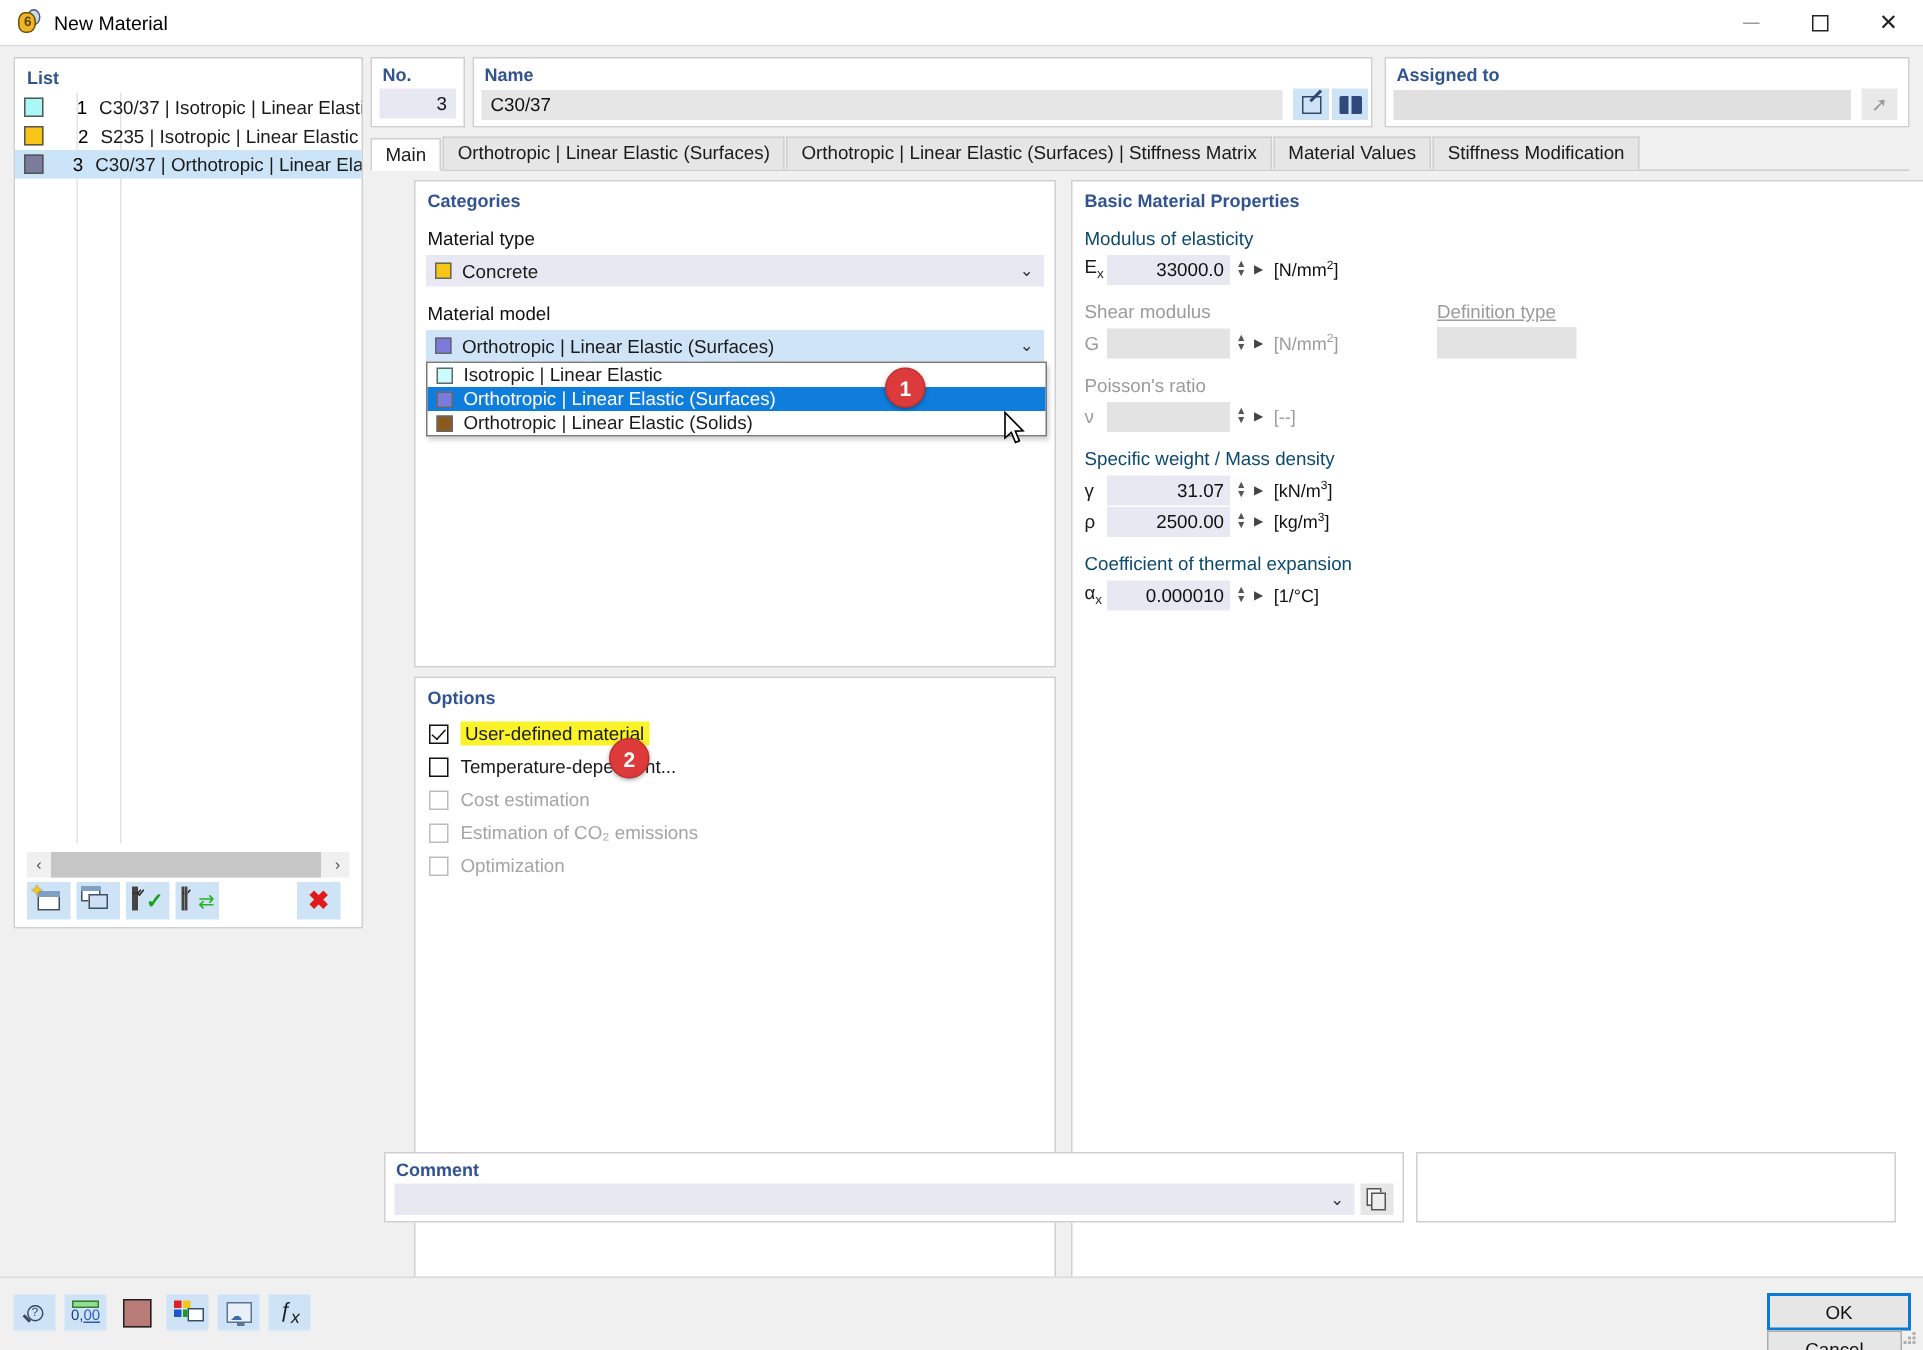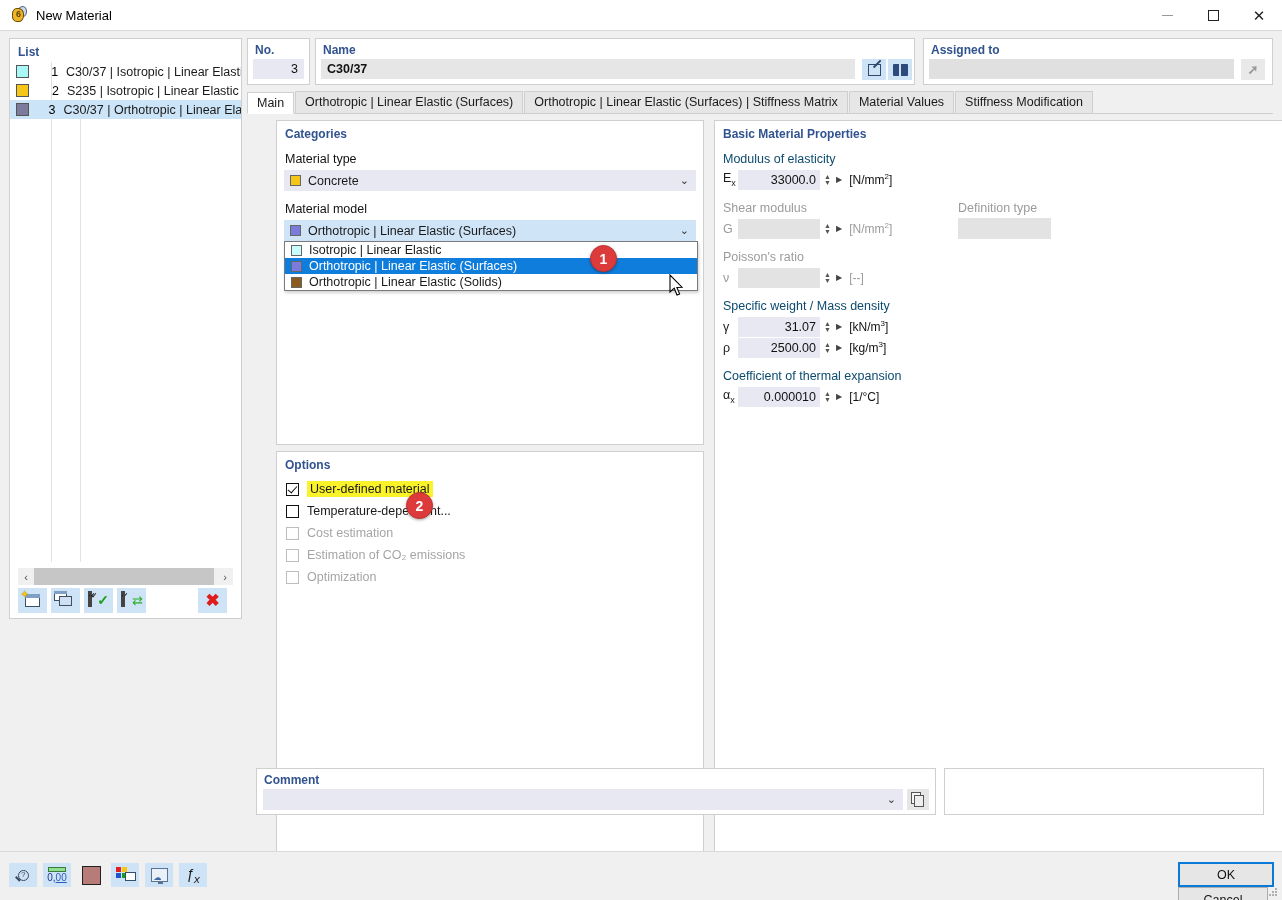--- a/index.html
+++ b/index.html
@@ -106,21 +106,21 @@
   .fld-name { width:600px; }
   .fld-assigned { width:350px; margin-left:auto; }
   .inp {
     background:#e8e8f2; height:20px; border:none; font-size:12.5px;
     font-family:"Liberation Sans", sans-serif; color:#111; padding:0 6px;
     display:flex; align-items:center;
   }
   .inp.no { margin:0 5px; justify-content:flex-end; }
   .inp.name { margin:0 5px; width:534px; background:#e6e6e6; }
   .inp.assigned { margin:0 5px; width:305px; background:#e0e0e0; }
-  .name-row { display:flex; align-items:flex-start;font-weight:bold; }
+  .name-row { display:flex; align-items:center; }
   .sm-btn {
     width:24px; height:21px; background:#cfe3f7; display:flex;
     align-items:center; justify-content:center; margin-left:2px; position:relative;
   }
   .sm-btn.disabled { background:#e9e9e9; }
   .ic-pencil-box { width:13px; height:12px; border:1.2px solid #2e4a6b; position:relative; }
   .ic-pencil-box:after { content:""; position:absolute; left:3px; top:-2px; width:10px; height:1.6px; background:#2e4a6b; transform:rotate(-45deg); }
   .ic-book { width:15px; height:12px; background:#2e4a7d; position:relative; border-radius:1px; }
   .ic-book:after { content:""; position:absolute; left:6.5px; top:0; width:2px; height:12px; background:#cfe3f7; }
   .ic-arrowpick { color:#9a9a9a; font-size:13px; }
@@ -187,21 +187,21 @@
     width:82px; height:20px; background:#e8e8f2; display:flex; align-items:center;
     justify-content:flex-end; padding-right:4px; font-size:12.5px; color:#111;
   }
   .numfield.dim { background:#e3e3e3; }
   .spin { width:11px; display:flex; flex-direction:column; align-items:center; margin-left:2px; color:#555; }
   .spin span { font-size:7px; line-height:6px; }
   .play { margin-left:3px; font-size:8px; color:#444; }
   .units { margin-left:7px; font-size:12px; color:#111; }
   .units.dim { color:#9b9b9b; }
   .units sup { font-size:8px; }
-  .deftype { position:absolute; left:243px; }
+  .deftype { position:absolute; left:243px;text-decoration:underline; }
   .deftype-box { width:93px; height:21px; background:#e3e3e3; }
 
   
   .comment-area { position:absolute; left:9px; bottom:1px; width:680px; height:47px; background:#fff; border:1px solid #cfcfcf; }
   .comment-right { position:absolute; left:697px; bottom:1px; width:320px; height:47px; background:#fff; border:1px solid #cfcfcf; }
   .comment-row { display:flex; align-items:center; padding:0 6px; }
   .comment-input {
     flex:1; height:21px; background:#e8e8f2; position:relative; font-size:12.5px;
   }
   .comment-input .chev { position:absolute; right:7px; top:4px; font-size:11px; color:#333; }

